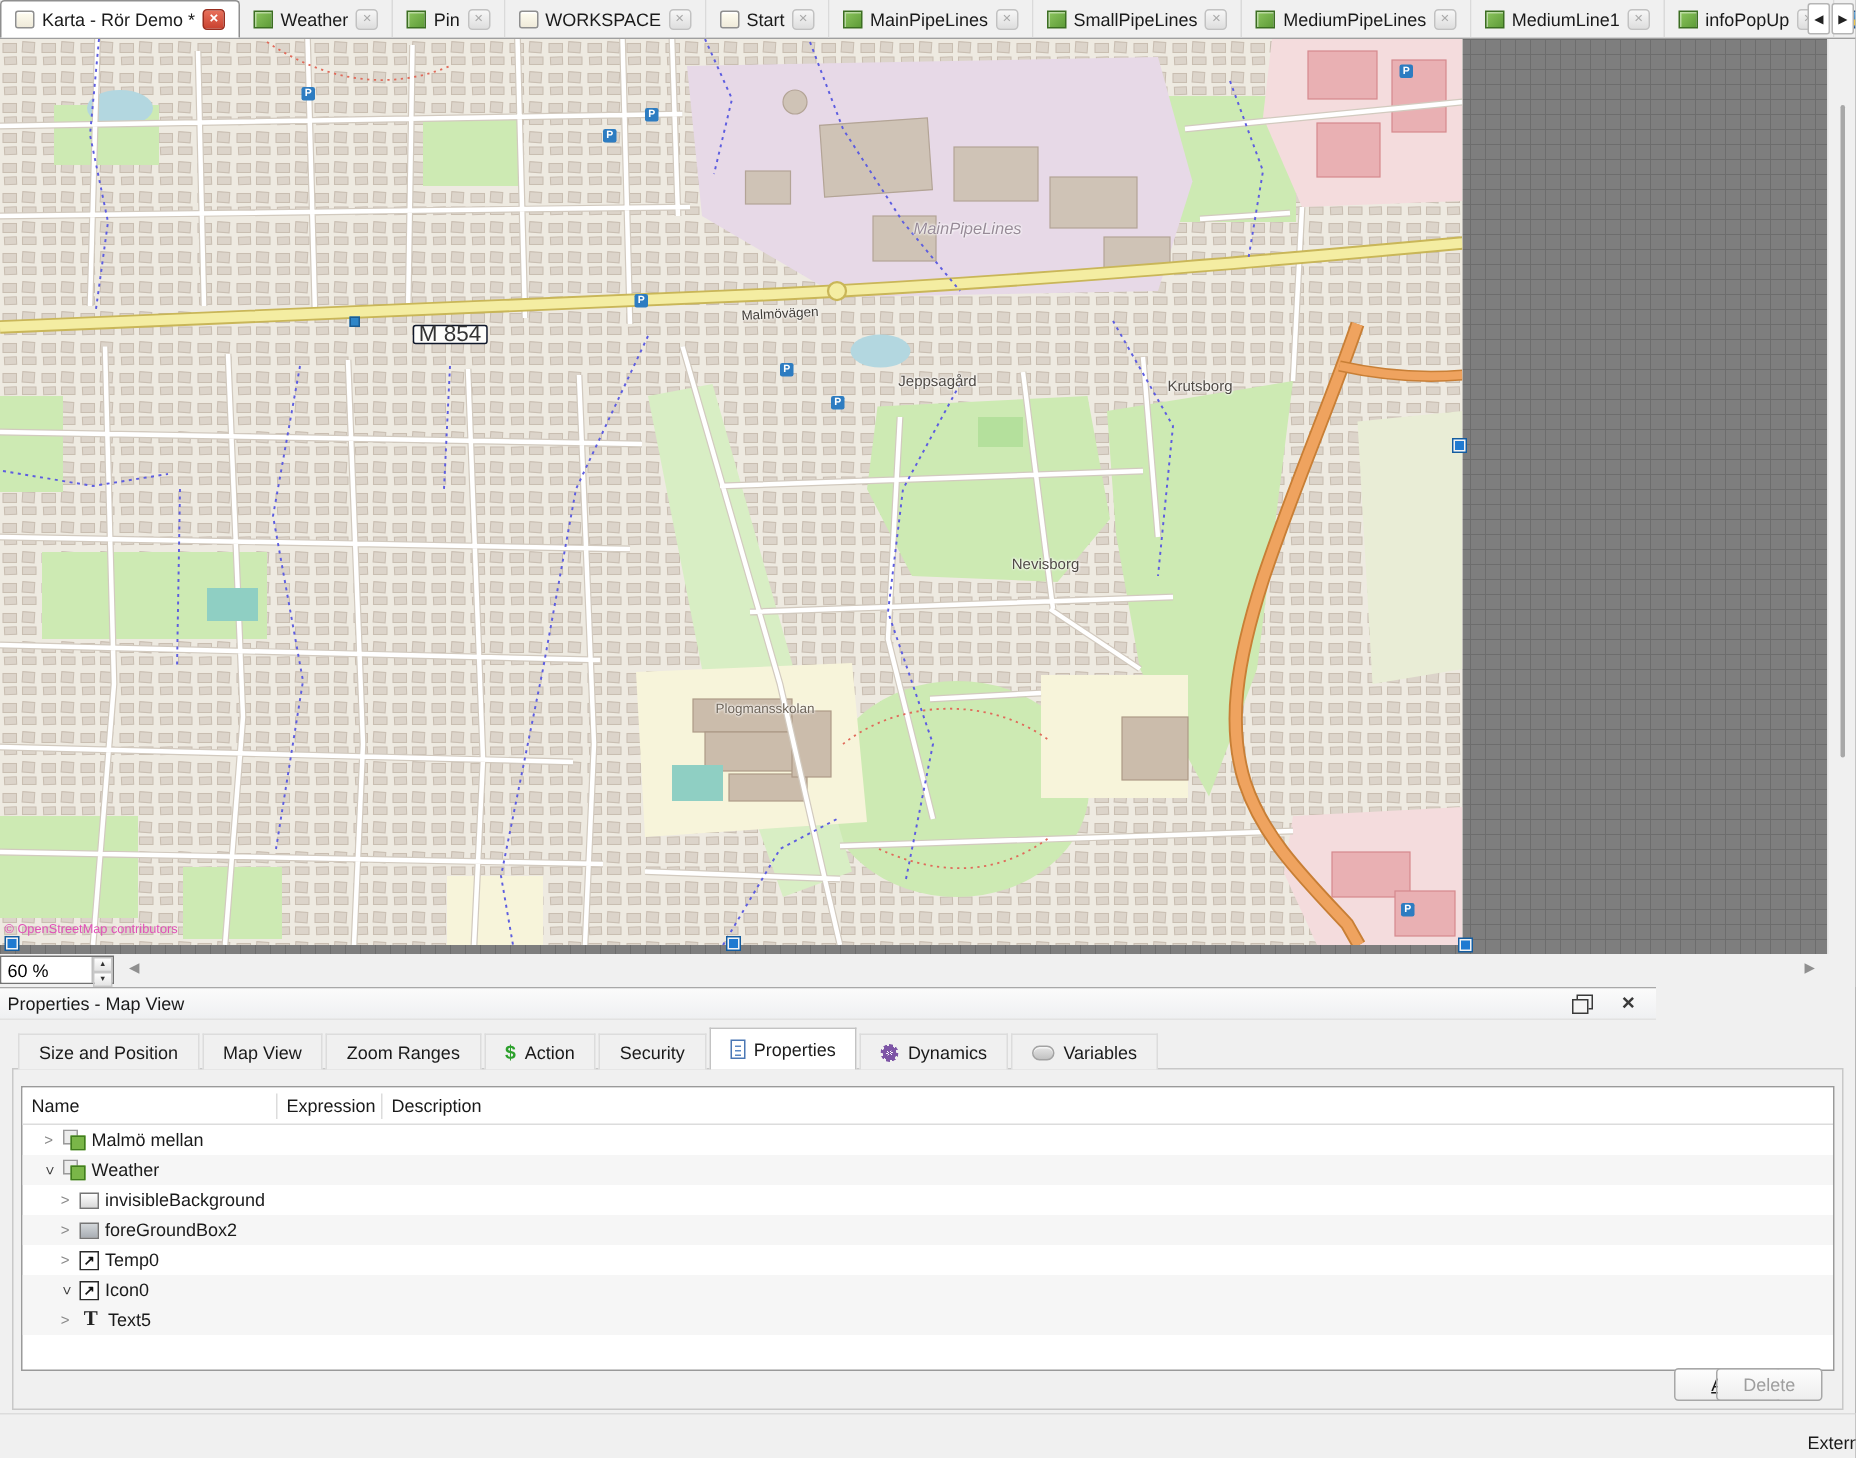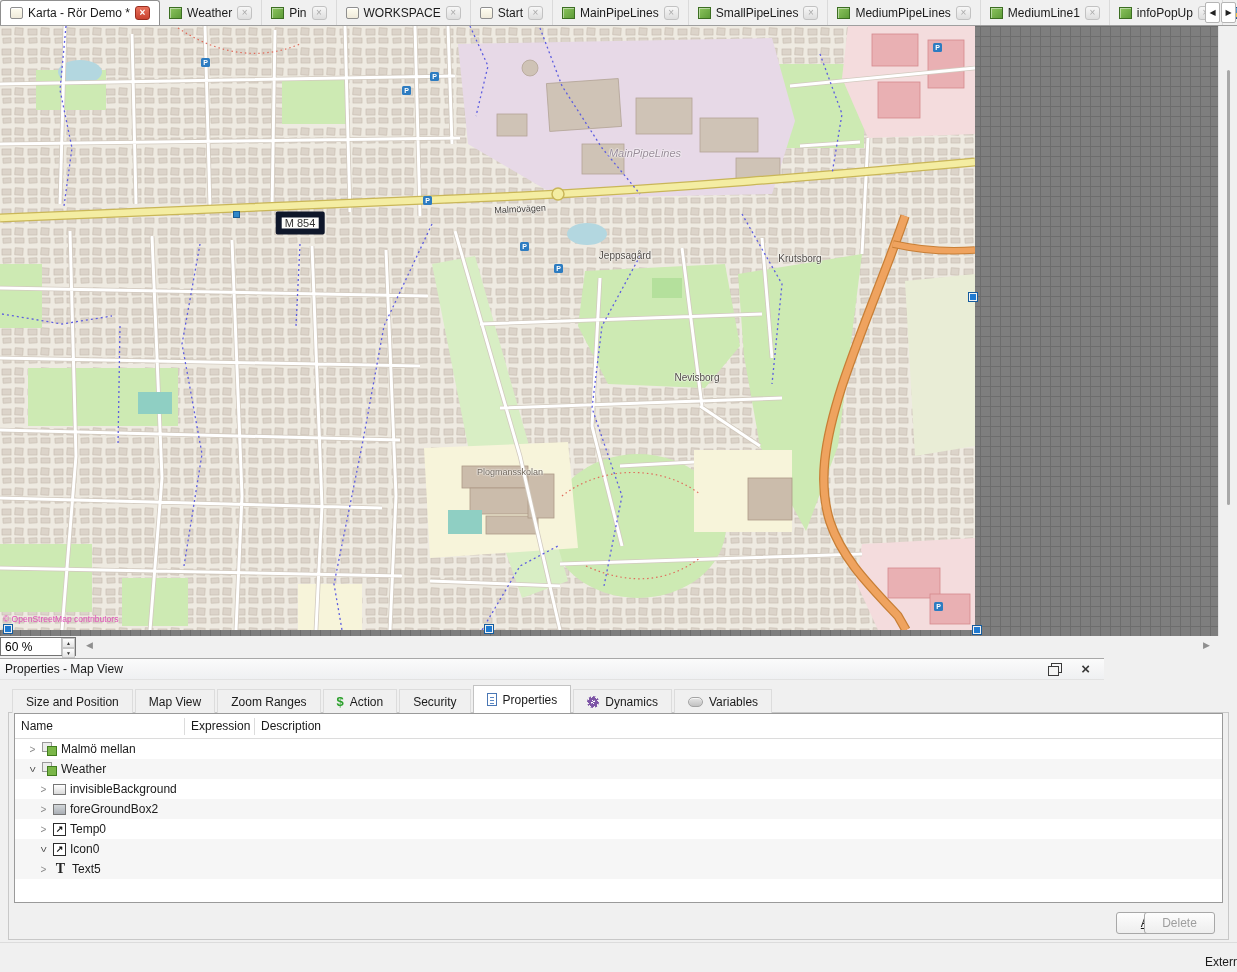--- a/index.html
+++ b/index.html
@@ -29,21 +29,21 @@
   #canvas{position:absolute;top:26px;left:0;width:1218px;height:610px;background-color:#7e7e7e;
           background-image:linear-gradient(#6d6d6d 1px,transparent 1px),linear-gradient(90deg,#6d6d6d 1px,transparent 1px);
           background-size:10px 10px}
   #map{position:absolute;left:0;top:0;width:975px;height:604px;overflow:hidden;background:#eeeae1}
   .maplabel{position:absolute;white-space:nowrap;pointer-events:none;
             text-shadow:0 0 2px #fff,0 0 2px #fff,0 0 1px #fff}
   .maplabel.area{font-style:italic;font-size:11px;color:#988b98}
   .maplabel.suburb{font-size:10px;color:#4f4a45}
   .maplabel.road{font-size:9px;color:#3f3b36}
   .maplabel.school{font-size:9px;color:#6e6458}
-  .maplabel.shield{font-size:11px;color:#333;background:#fdfdfb;border:6px solid #0f172a;border-radius:2px;
+  .maplabel.shield{font-size:15px;color:#333;background:#fdfdfb;border:1px solid #0f172a;border-radius:2px;
                    padding:0 3px;line-height:11px;text-shadow:none}
   #attribution{position:absolute;left:3px;top:588px;font-size:8.5px;color:#e050b8;white-space:nowrap}
   .p-icon{position:absolute;width:9px;height:9px;margin:-4px 0 0 -4px;background:#2d7cc1;color:#fff;
           font-size:7px;font-weight:bold;line-height:9px;text-align:center;border-radius:1.5px}
   #blue-marker{position:absolute;width:7px;height:7px;background:#2f86c8;border:1px solid #1c5c92}
   .handle{position:absolute;width:8px;height:8px;background:#1f7ad1;border:1px solid #f2f2f2;
           box-shadow:0 0 0 1px #155c9e;z-index:4}
 
   
   #vscroll{position:absolute;top:26px;left:1218px;width:19px;height:610px;background:#f0f0f0;border-left:1px solid #e2e2e2}
@@ -77,21 +77,21 @@
   .properties-icon{width:10px;height:13px;border:1px solid #4a77b4;background:#fff;position:relative}
   .properties-icon::before{content:"";position:absolute;left:2px;right:2px;top:3px;height:1px;background:#5b88c4;
         box-shadow:0 3px 0 #5b88c4,0 6px 0 #5b88c4}
   .dynamics-icon{width:12px;height:12px;border-radius:50%;
         background:repeating-conic-gradient(#7d55a6 0 25deg,rgba(125,85,166,0) 25deg 45deg),
                    radial-gradient(circle,#fff 0 2px,#7d55a6 2.2px 4.6px,rgba(125,85,166,0) 4.7px)}
   .variables-icon{width:15px;height:10px;border-radius:5px;border:1px solid #a3a3a3;
         background:linear-gradient(#e6e6e6,#c2c2c2);box-shadow:inset 0 1px 0 #f5f5f5}
 
   #pagebox{position:absolute;left:8px;top:53px;width:1221px;height:228px;border:1px solid #c8c8c8;background:#f0f0f0}
-  #ptable{position:absolute;left:5px;top:0;width:1209px;height:190px;background:#fff;border:1px solid #9a9a9a;overflow:hidden}
+  #ptable{position:absolute;left:5px;top:11px;width:1209px;height:190px;background:#fff;border:1px solid #9a9a9a;overflow:hidden}
   #thead{display:flex;height:25px;border-bottom:1px solid #dcdcdc;background:#fff;align-items:center}
   .hcell{padding-left:6px;height:17px;line-height:17px;border-right:1px solid #dcdcdc}
   .hcell.c-name{width:170px}.hcell.c-expr{width:70px}.hcell.c-desc{flex:1;border-right:none}
   .trow{display:flex;height:20px;align-items:center}
   .trow.alt{background:#f6f6f6}
   .cell{display:flex;align-items:center;gap:4px;overflow:hidden}
   .cell.name{width:170px;flex:none}
   .cell.expr{width:140px;flex:none;padding-left:6px}
   .cell.desc{flex:1}
   .expander{width:11px;flex:none;font-size:10px;color:#8a8a8a;text-align:center;line-height:11px}

